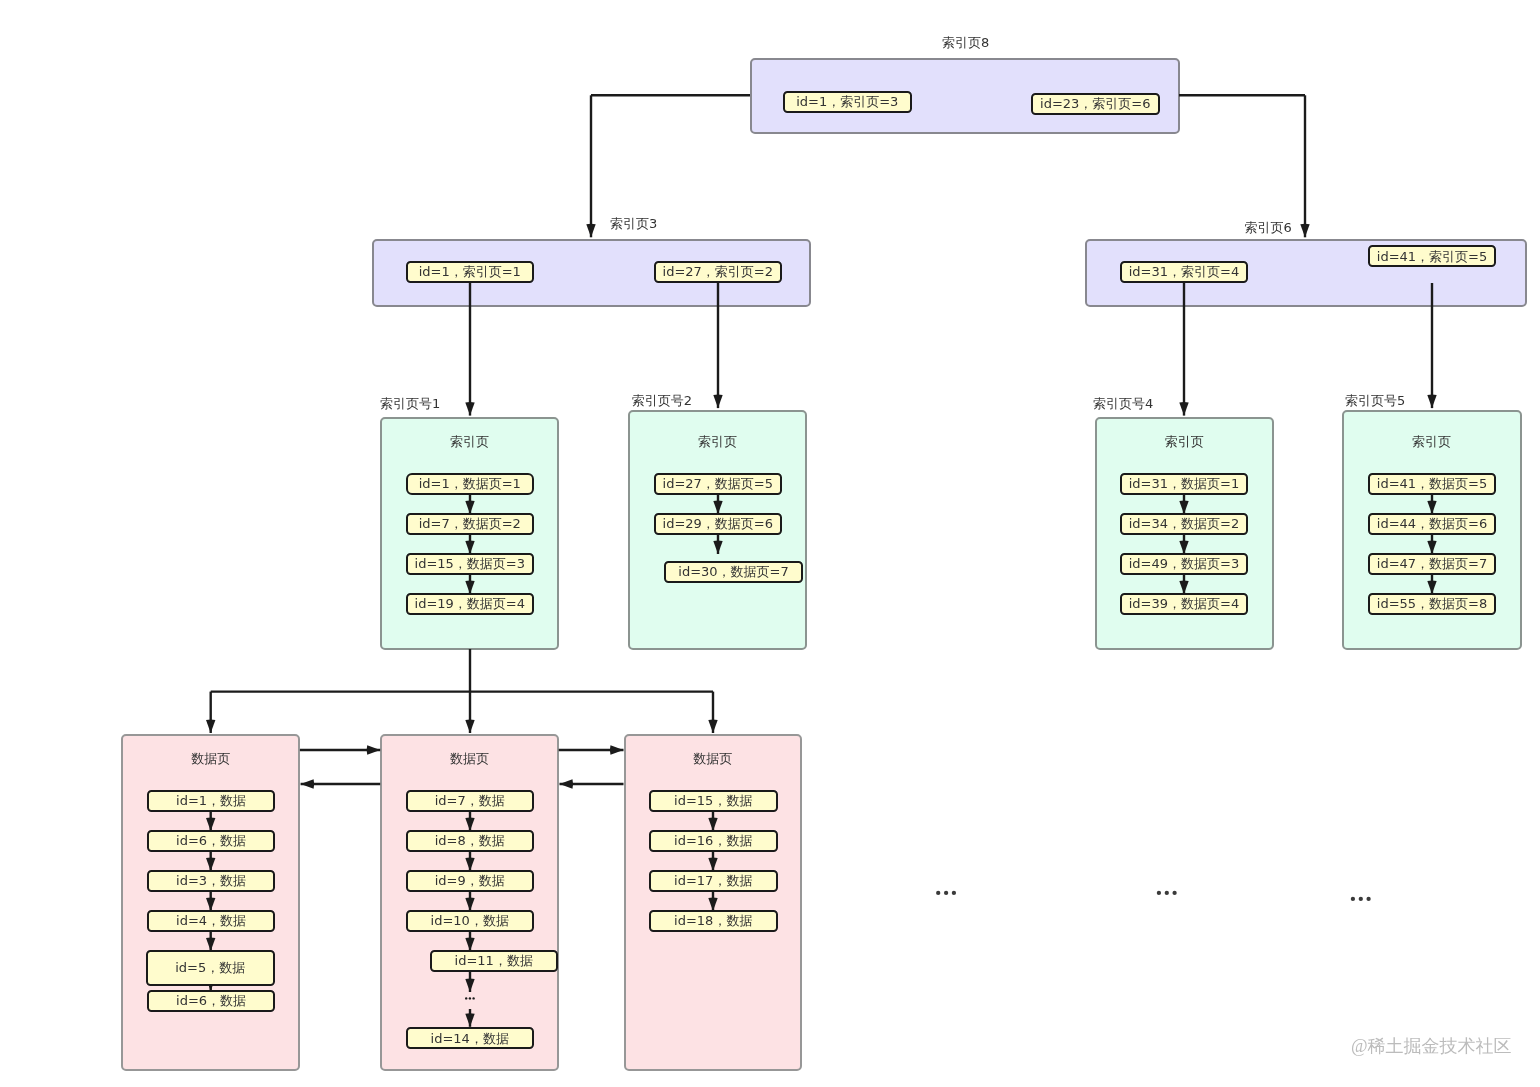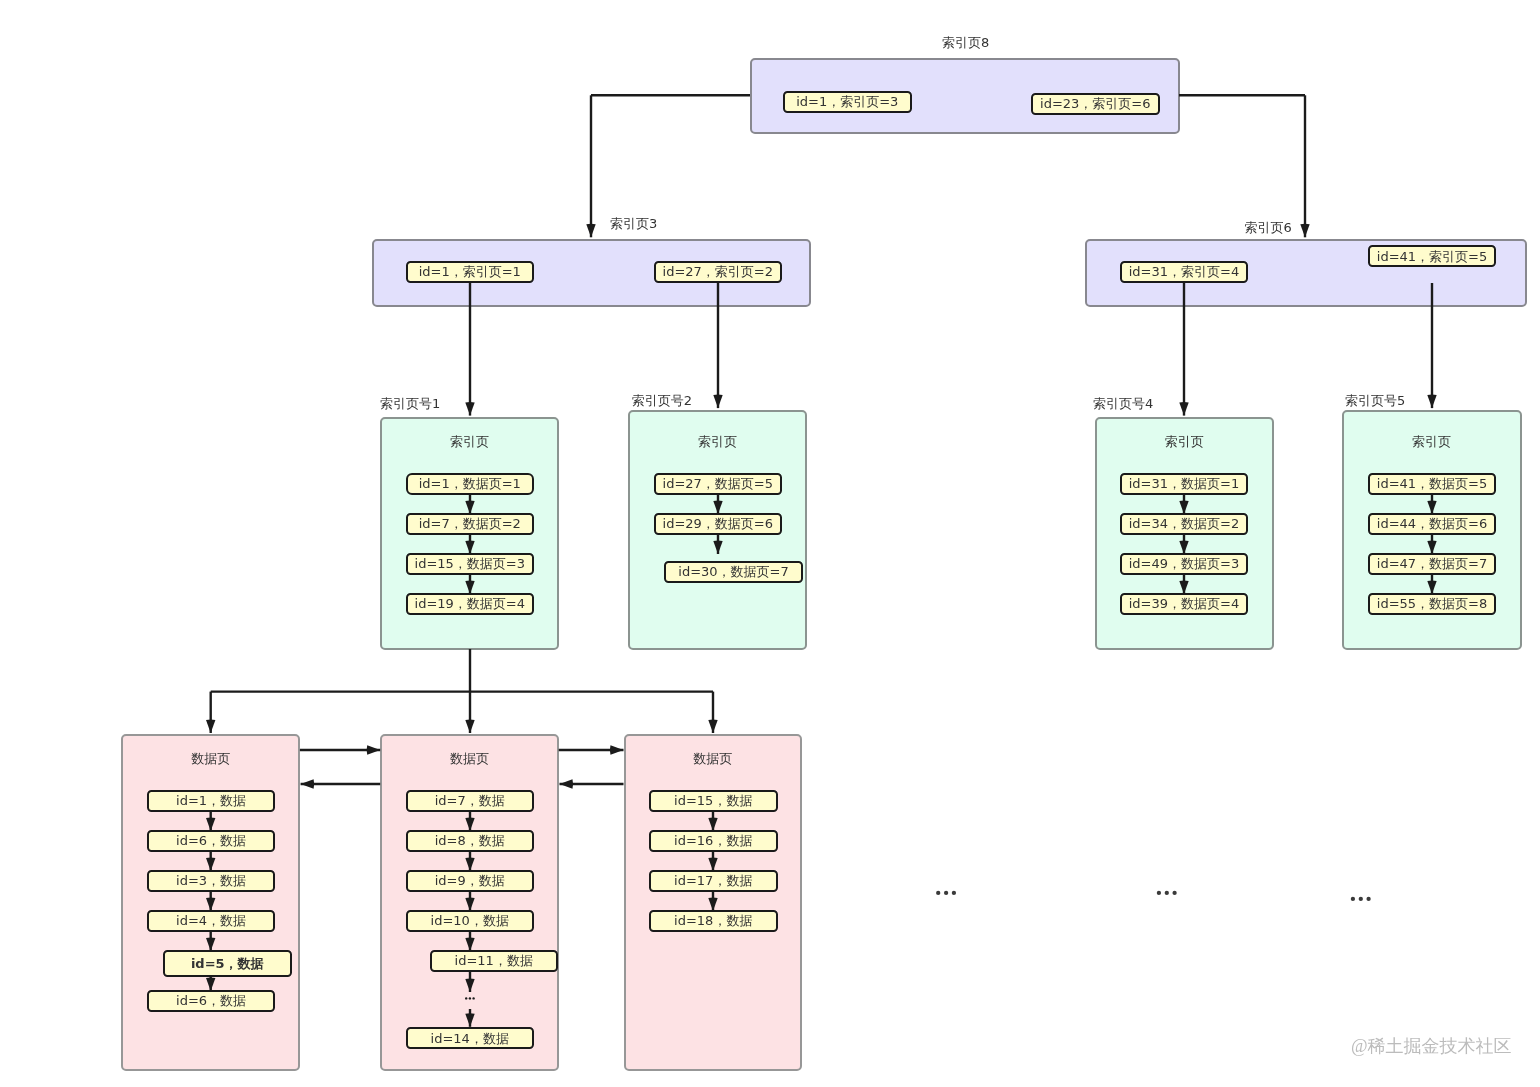--- a/index.html
+++ b/index.html
@@ -159,21 +159,21 @@
 <div class="chip" style="left:1367.8px;top:512.7px;width:128.5px;height:22px;">id=44，数据页=6</div>
 <div class="chip" style="left:1367.8px;top:552.7px;width:128.5px;height:22px;">id=47，数据页=7</div>
 <div class="chip" style="left:1367.8px;top:592.7px;width:128.5px;height:22px;">id=55，数据页=8</div>
 
 <div class="box dpage" style="left:121.4px;top:733.9px;width:178.5px;height:337px;"></div>
 <div class="ttl" style="left:121.4px;top:751.5px;width:178.5px;">数据页</div>
 <div class="chip" style="left:146.8px;top:789.7px;width:128.5px;height:22px;">id=1，数据</div>
 <div class="chip" style="left:146.8px;top:829.7px;width:128.5px;height:22px;">id=6，数据</div>
 <div class="chip" style="left:146.8px;top:869.7px;width:128.5px;height:22px;">id=3，数据</div>
 <div class="chip" style="left:146.8px;top:909.7px;width:128.5px;height:22px;">id=4，数据</div>
-<div class="chip" style="left:163px;top:949.7px;width:128.5px;height:27px;font-weight:bold;">id=5，数据</div>
+<div class="chip" style="left:146px;top:949.7px;width:128.5px;height:36px;">id=5，数据</div>
 <div class="chip" style="left:146.8px;top:989.7px;width:128.5px;height:22px;">id=6，数据</div>
 
 <div class="box dpage" style="left:380.2px;top:733.8px;width:178.5px;height:337px;"></div>
 <div class="ttl" style="left:380.2px;top:751.5px;width:178.5px;">数据页</div>
 <div class="chip" style="left:405.5px;top:789.7px;width:128.5px;height:22px;">id=7，数据</div>
 <div class="chip" style="left:405.5px;top:829.7px;width:128.5px;height:22px;">id=8，数据</div>
 <div class="chip" style="left:405.5px;top:869.7px;width:128.5px;height:22px;">id=9，数据</div>
 <div class="chip" style="left:405.5px;top:909.7px;width:128.5px;height:22px;">id=10，数据</div>
 <div class="chip" style="left:405.5px;top:949.7px;width:128.5px;height:22px;margin-left:24px;">id=11，数据</div>
 <div class="chip" style="left:405.5px;top:1027.2px;width:128.5px;height:22px;">id=14，数据</div>

